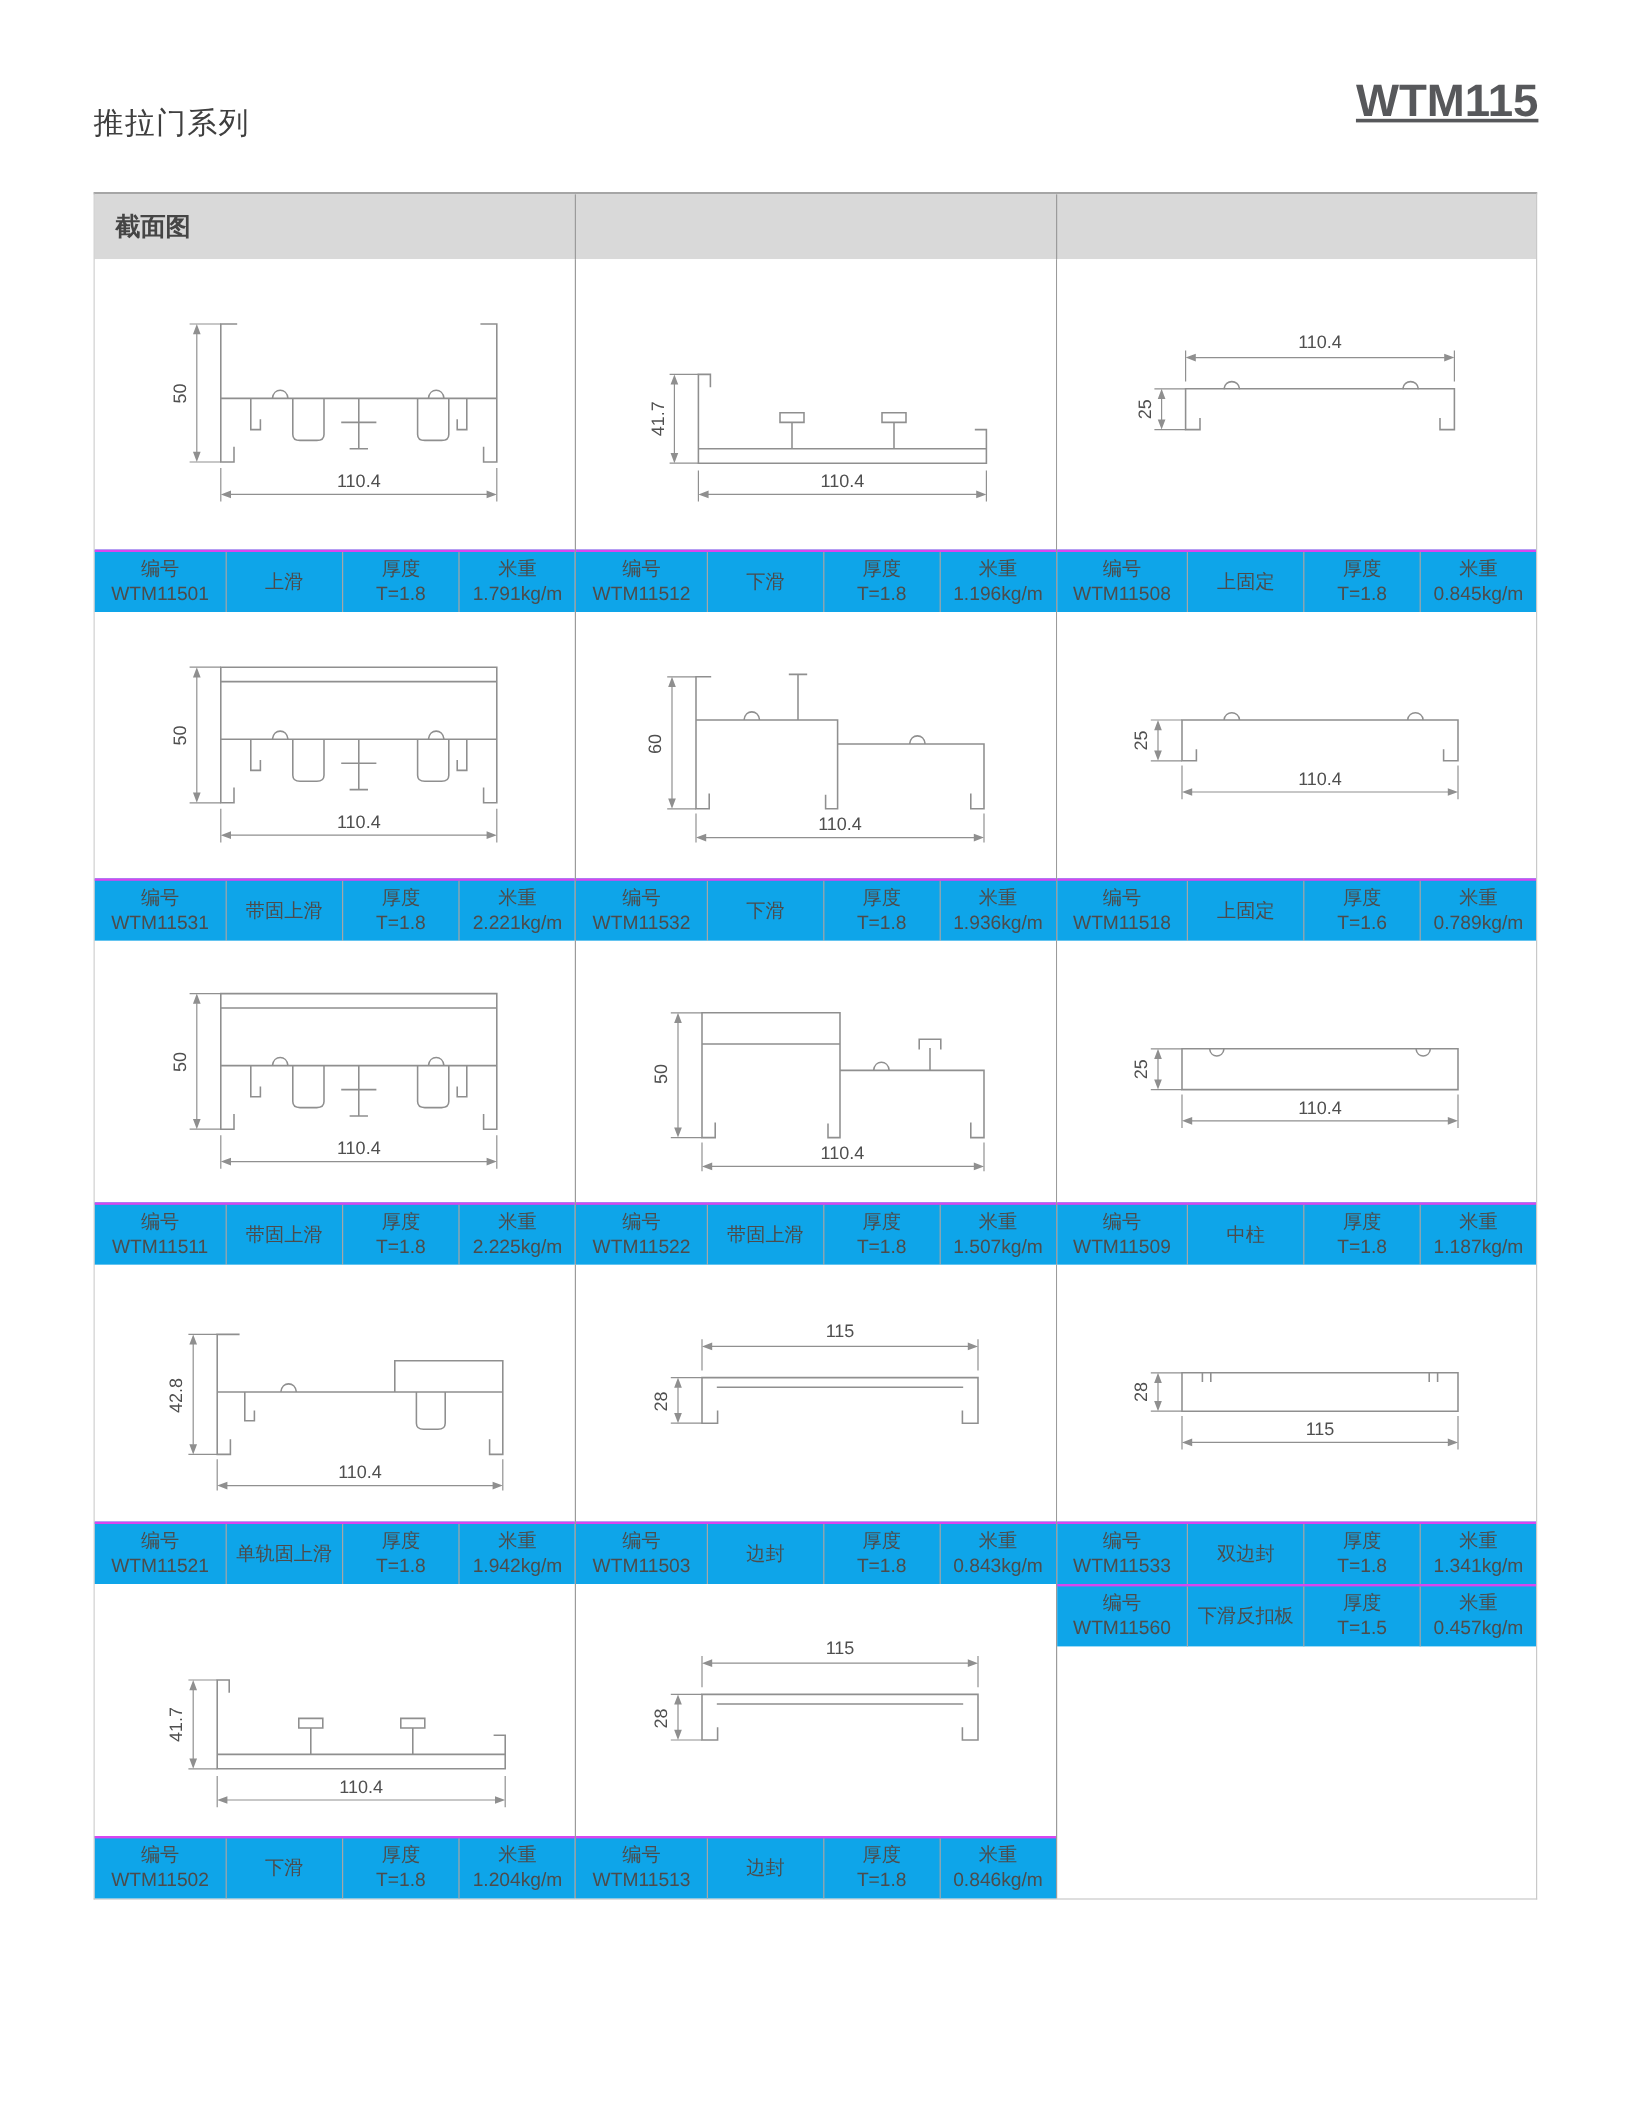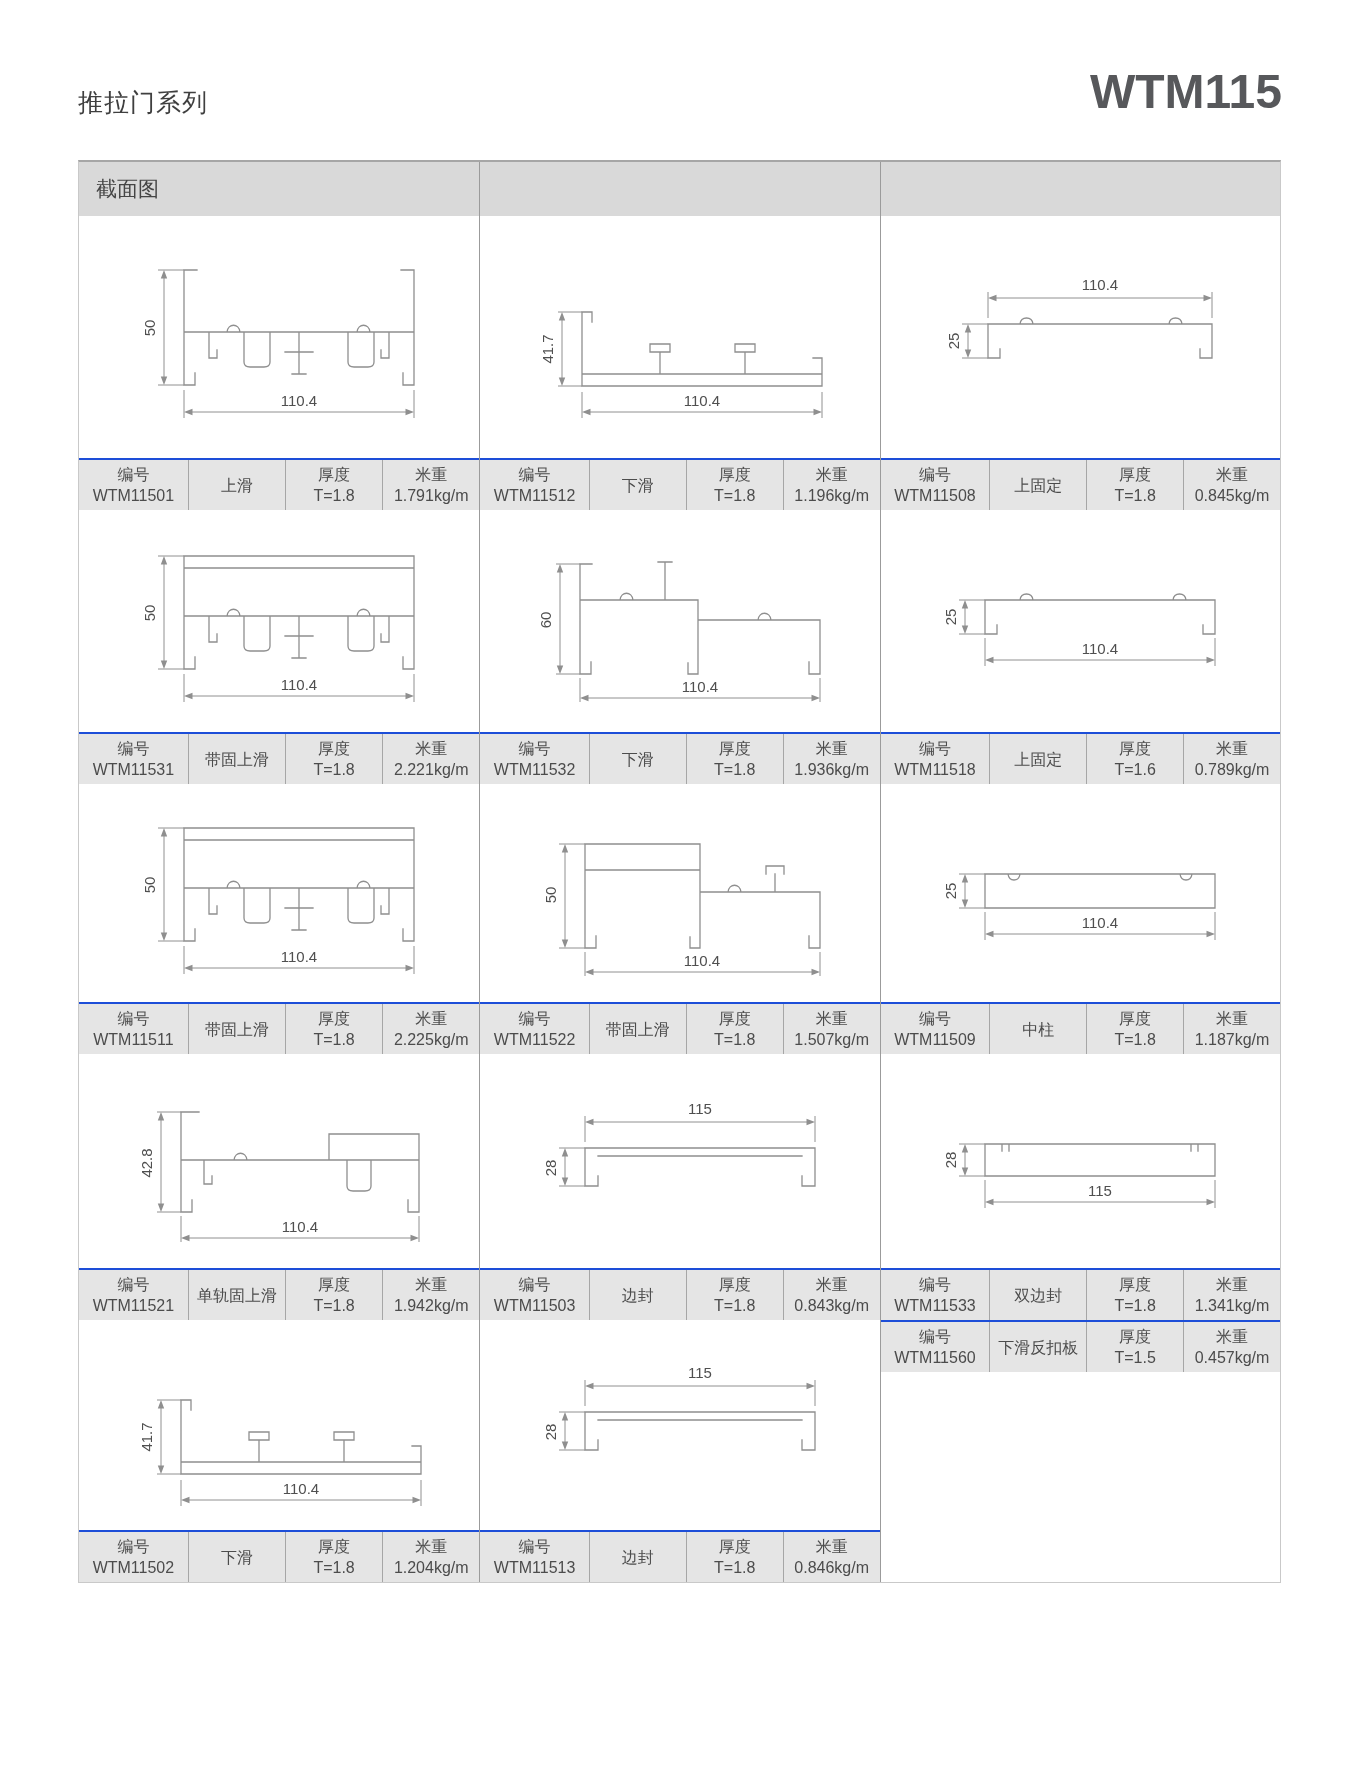--- a/index.html
+++ b/index.html
@@ -1,32 +1,32 @@
 <!DOCTYPE html>
 <html><head>
 <meta charset="utf-8">
 <style>
   html,body{margin:0;padding:0;background:#ffffff;}
   .sheet{position:relative;width:1358px;height:1604px;background:#fff;overflow:hidden;
          font-family:"Liberation Sans","DejaVu Sans",sans-serif;color:#4d4d4d;}
   .series-title{position:absolute;left:78px;top:86px;font-size:25px;color:#3f3f3f;letter-spacing:1px;}
-  .model{position:absolute;right:76px;top:64px;font-size:48px;font-weight:800;color:#57585b;letter-spacing:0px;}
+  .model{position:absolute;right:76px;top:64px;font-size:38px;font-weight:800;color:#57585b;letter-spacing:0px;text-decoration:underline;}
   .ptable{position:absolute;left:78px;top:160px;width:1203px;box-sizing:border-box;
           border:1px solid #c9c9c9;border-top:2px solid #a6a6a6;}
   .thead{display:grid;grid-template-columns:1fr 1fr 1fr;height:54px;background:#d9d9d9;}
-  .hcell{display:flex;align-items:center;padding-left:17px;font-size:21px;color:#454545;}
+  .hcell{display:flex;align-items:center;padding-left:17px;font-size:21px;color:#454545;font-weight:bold;}
   .hcell + .hcell{border-left:1px solid #9b9b9b;}
   .prow{display:grid;grid-template-columns:1fr 1fr 1fr;}
   .pcell{display:flex;flex-direction:column;min-width:0;}
   .pcell + .pcell{border-left:1px solid #9b9b9b;}
   .draw{display:flex;align-items:center;justify-content:center;background:#fff;overflow:hidden;}
   .r1 .draw{height:242px}.r2 .draw{height:222px}.r3 .draw{height:218px}
   .r4 .draw{height:214px}.r5 .draw{height:210px}
-  .bar{height:50px;background:#e5e5e5;display:grid;grid-template-columns:1.12fr 1fr 1fr 1fr;
-       border-top:2px solid #1d4ed8;}
+  .bar{height:50px;background:#0ea5e9;display:grid;grid-template-columns:1.12fr 1fr 1fr 1fr;
+       border-top:2px solid #d946ef;}
   .sub{display:flex;flex-direction:column;align-items:center;justify-content:center;
        font-size:16px;line-height:21px;color:#4c4c4c;overflow:hidden;}
   .sub + .sub{border-left:1px solid #a6a6a6;}
   .page-number{position:absolute;left:1240px;top:1712px;font-size:17px;font-weight:bold;color:#c2410c;}
   svg.prof{display:block;}
   .p{fill:none;stroke:#8f8f8f;stroke-width:1.3;stroke-linecap:square;stroke-linejoin:miter;}
   .pd{fill:none;stroke:#9a9a9a;stroke-width:1;stroke-dasharray:3 2.4;}
   .d{fill:none;stroke:#909090;stroke-width:1;}
   .ah{fill:#8f8f8f;stroke:none;}
   .dt{fill:#4f4f4f;font-size:15px;font-family:"Liberation Sans","DejaVu Sans",sans-serif;}

